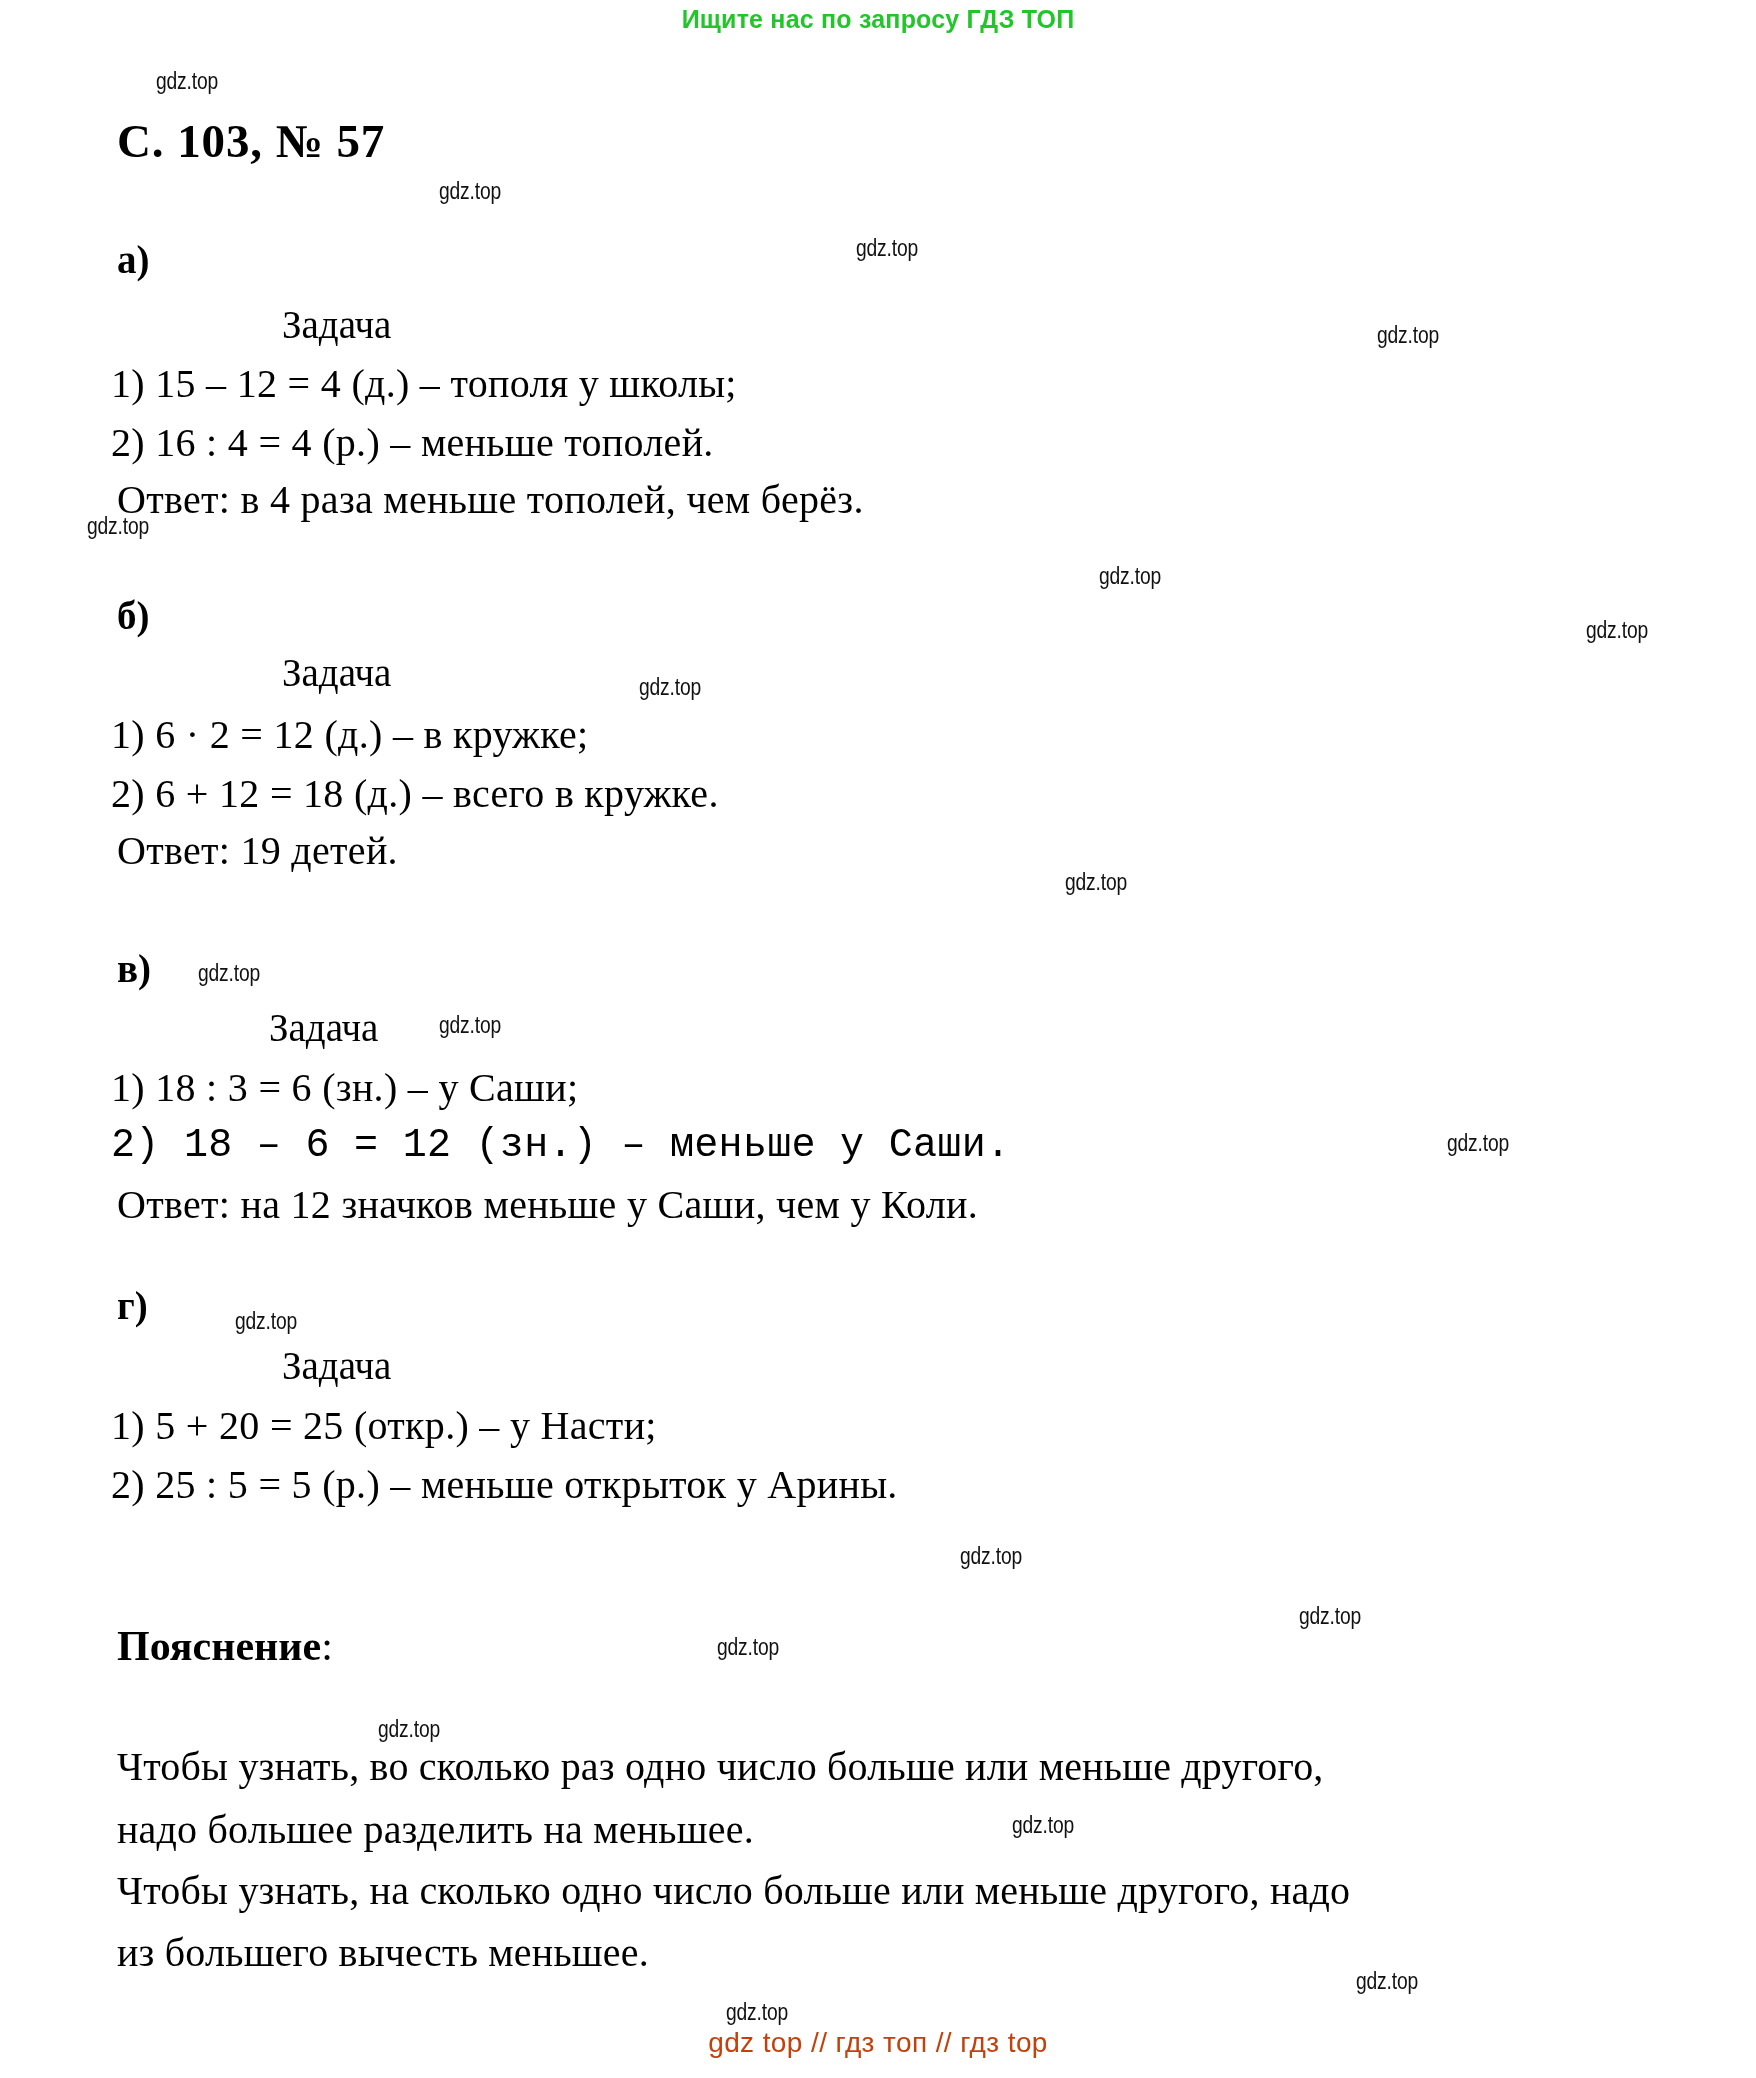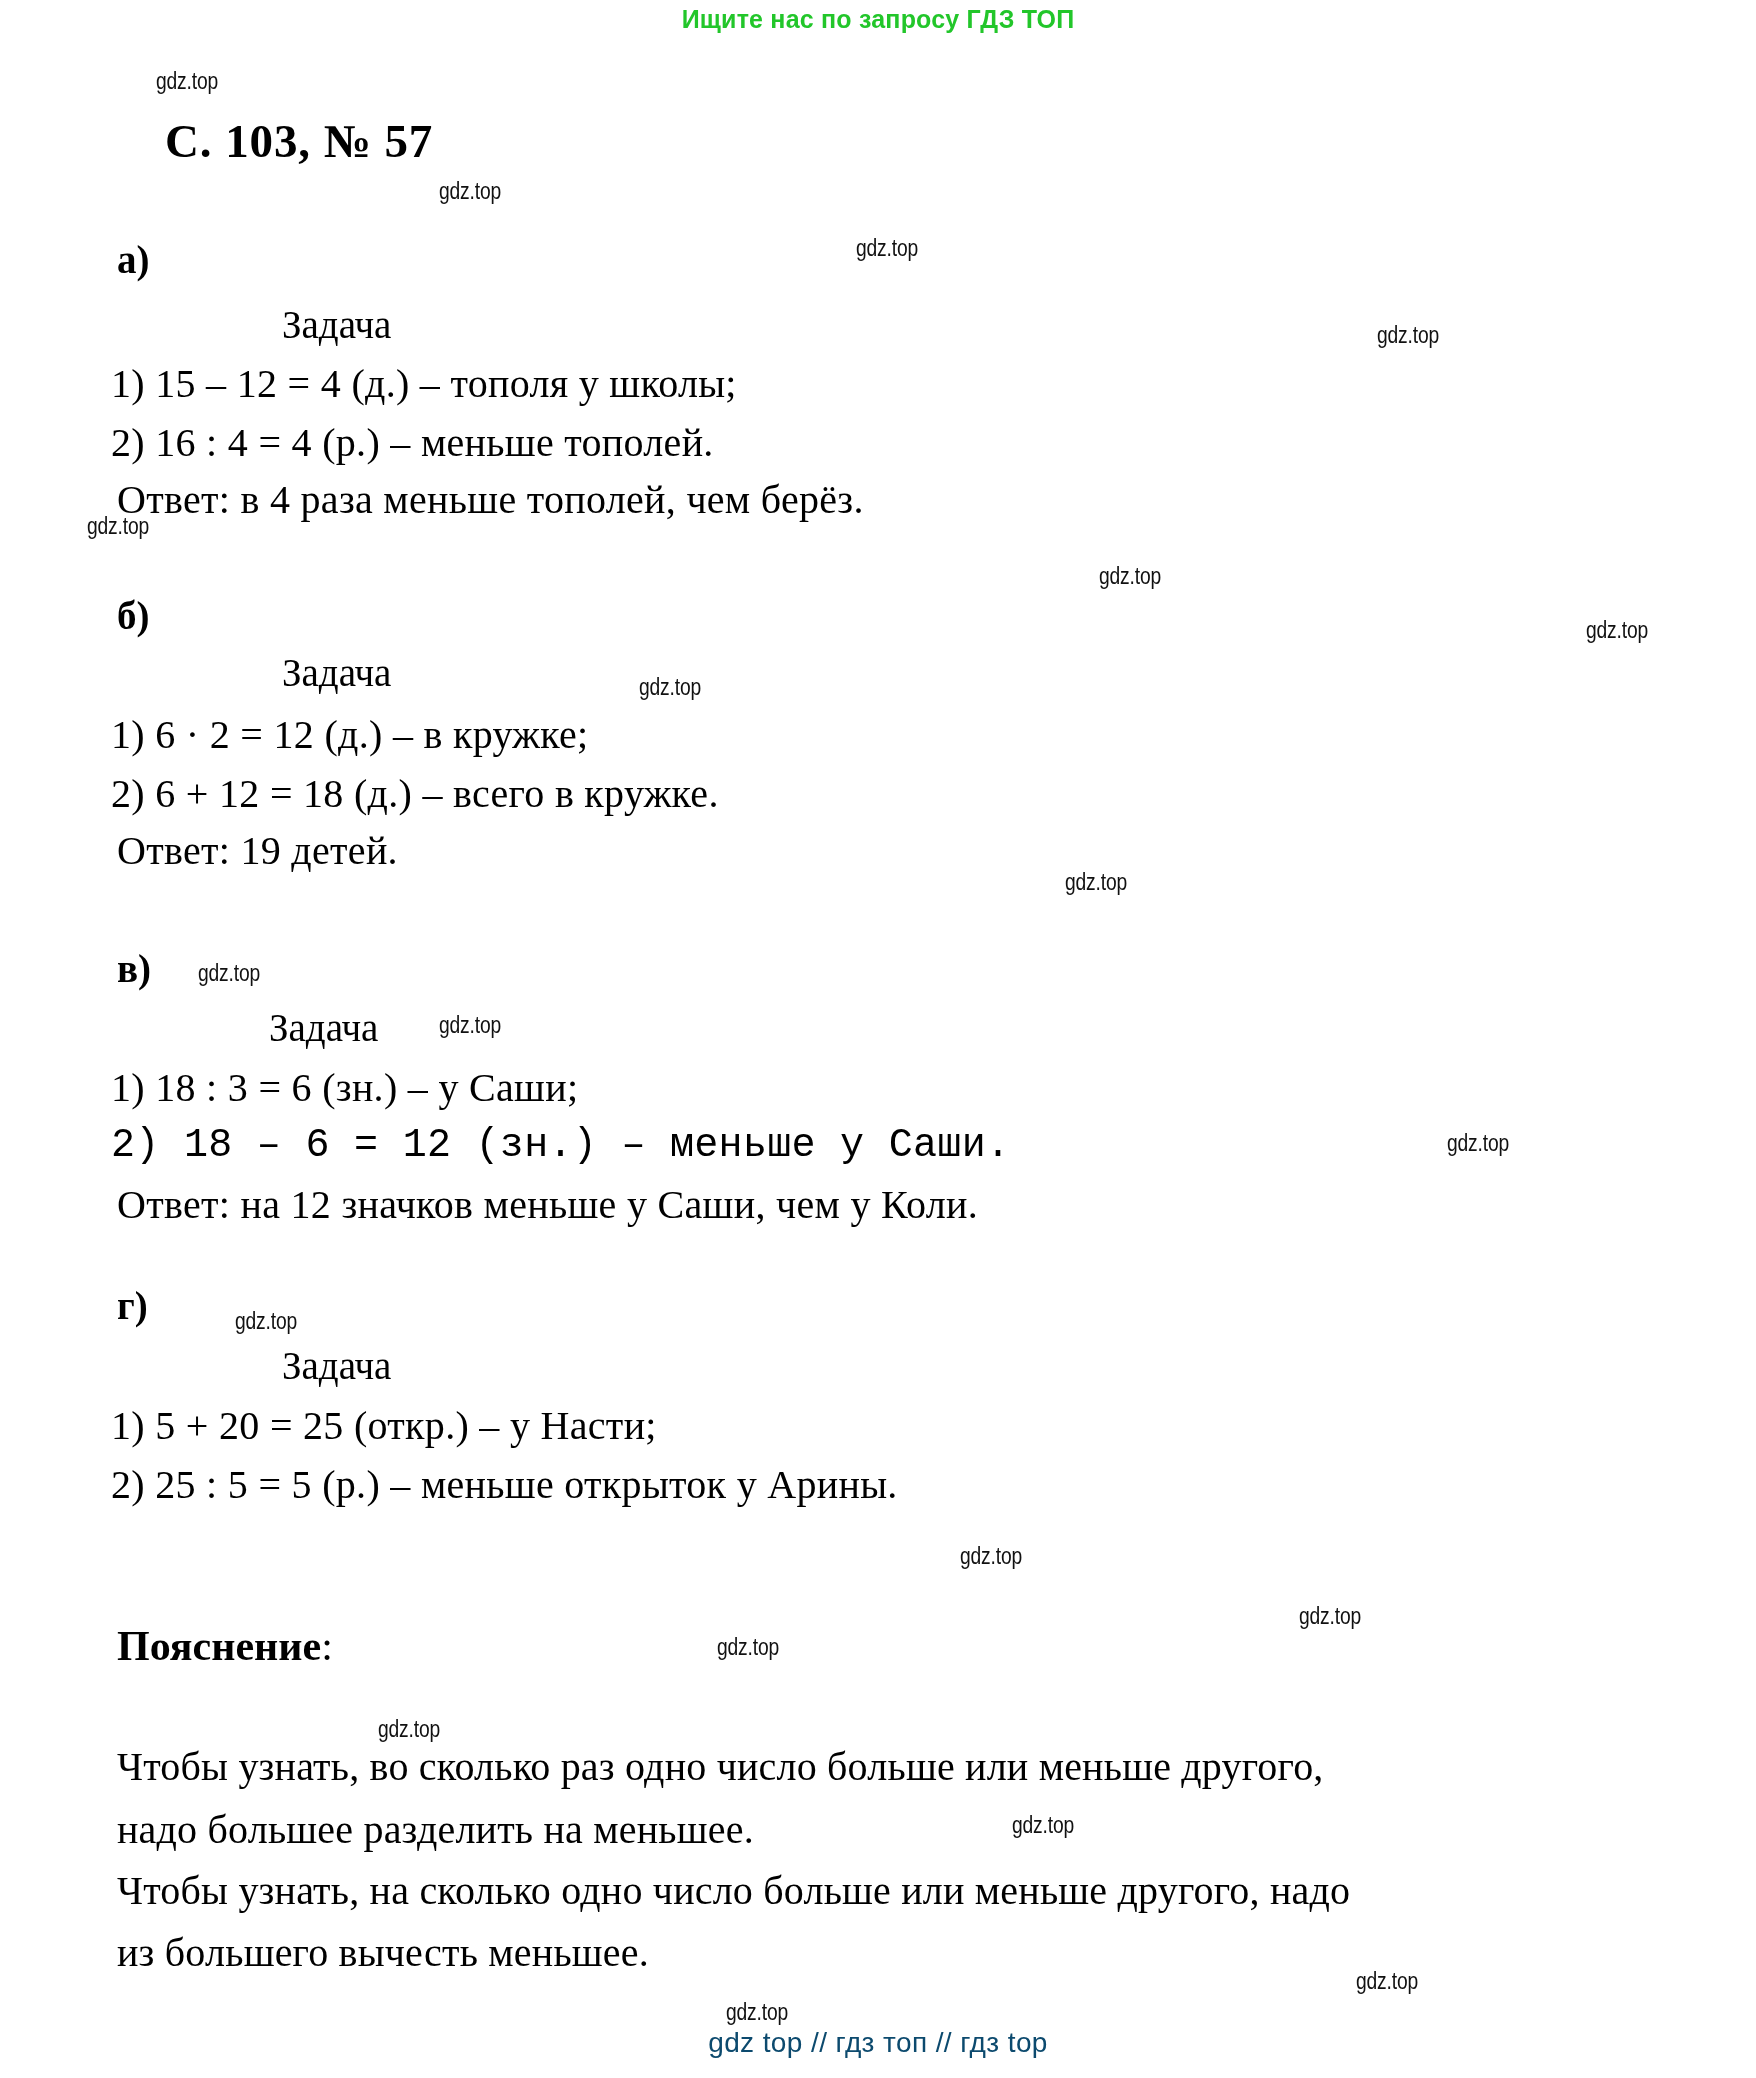--- a/index.html
+++ b/index.html
@@ -60,21 +60,20 @@
   }
 
   .page-title {
     position: absolute;
     left: 117px;
     top: 114px;
     font-size: 47px;
     font-weight: bold;
     letter-spacing: 0.9px;
     white-space: nowrap;
-    margin-left: 48px;
   }
 
   .sec-letter {
     position: absolute;
     font-size: 39px;
     font-weight: bold;
     white-space: nowrap;
   }
 
   .zadacha {
@@ -184,15 +183,15 @@
 
   <div class="explain-head"><b>Пояснение</b><span>:</span></div>
 
   <div class="para" style="top:1806px;">надо большее разделить на меньшее.</div>
   <div class="para" style="top:1743px;">Чтобы узнать, во сколько раз одно число больше или меньше другого,</div>
   <div class="para" style="top:1929px;">из большего вычесть меньшее.</div>
   <div class="para" style="top:1867px;">Чтобы узнать, на сколько одно число больше или меньше другого, надо</div>
 </div>
 
 <div class="footer">
-  <span class="footer-text" style="color: #0c4a6e;">gdz top  //  гдз топ  //  гдз top</span>
+  <span class="footer-text" style="color: #c2410c;">gdz top  //  гдз топ  //  гдз top</span>
 </div>
 
 
 </body></html>

